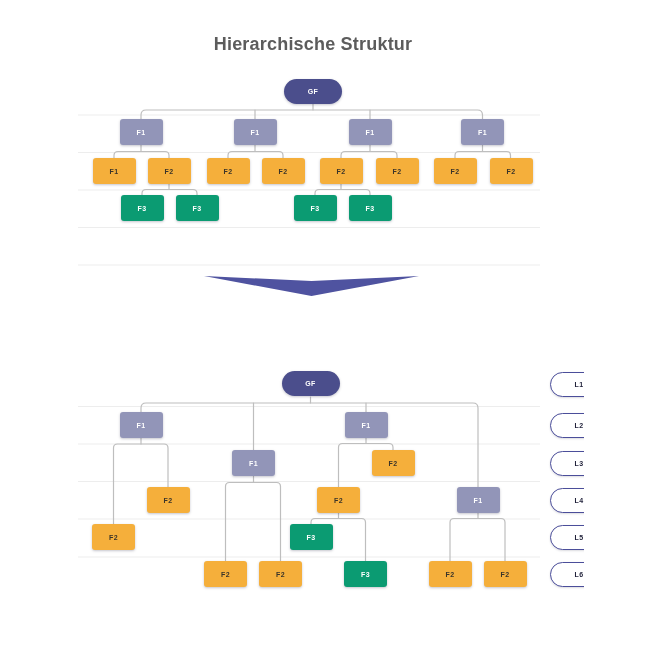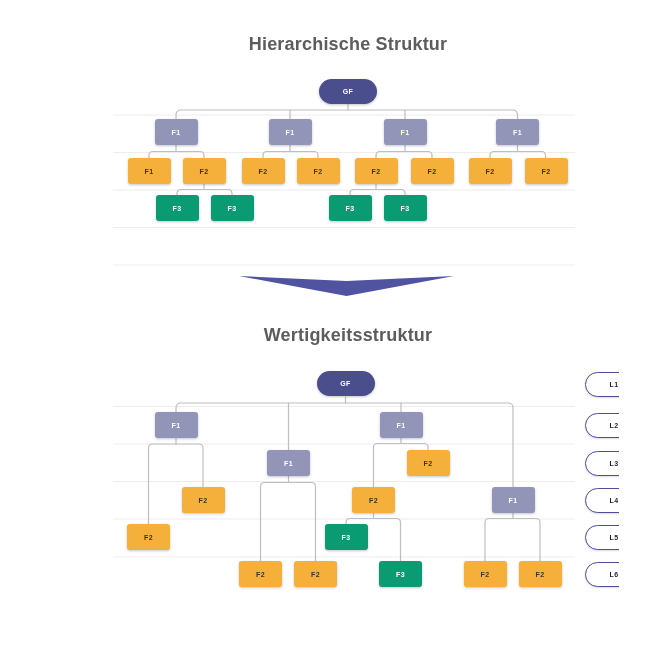--- a/index.html
+++ b/index.html
@@ -1,19 +1,18 @@
 <!DOCTYPE html>
 <html><head>
 <meta charset="utf-8">
 <style>
   html,body{margin:0;padding:0;background:#ffffff;}
   .stage{
     position:relative;width:584px;height:648px;background:#ffffff;overflow:hidden;
     font-family:"Liberation Sans","DejaVu Sans",sans-serif;
-    margin-left:35px;
   }
   .layer{position:absolute;left:0;top:0;}
   .chart-title{
     position:absolute;left:0;width:626px;text-align:center;
     font-size:18px;font-weight:bold;color:#5C5C5C;letter-spacing:.2px;
   }
   .t-top{top:34px;}
   .t-bottom{top:325px;}
   .node{
     position:absolute;width:43px;height:26px;border-radius:3px;
@@ -91,21 +90,20 @@
       <path class="conn" d="M338.5,513 V518.5"></path>
       <path class="conn" d="M311,524 V522.5 Q311,518.5 315,518.5 H361.5 Q365.5,518.5 365.5,522.5 V561"></path>
       <path class="conn" d="M478,513 V518.5"></path>
       <path class="conn" d="M450,561 V522.5 Q450,518.5 454,518.5 H501 Q505,518.5 505,522.5 V561"></path>
     </g>
 
     <polygon points="204,276 311.5,281 419,276 311.5,296" fill="#4F53A0"></polygon>
   </svg>
 
   <div class="chart-title t-top">Hierarchische Struktur</div>
-  <div class="chart-title t-bottom">Wertigkeitsstruktur</div>
 
   <div class="node root" style="left:284px;top:79px">GF</div>
   <div class="node branch" style="left:119.5px;top:119px">F1</div>
   <div class="node branch" style="left:233.5px;top:119px">F1</div>
   <div class="node branch" style="left:348.5px;top:119px">F1</div>
   <div class="node branch" style="left:461px;top:119px">F1</div>
   <div class="node leaf-y" style="left:92.5px;top:158px">F1</div>
   <div class="node leaf-y" style="left:147.5px;top:158px">F2</div>
   <div class="node leaf-y" style="left:206.5px;top:158px">F2</div>
   <div class="node leaf-y" style="left:261.5px;top:158px">F2</div>

